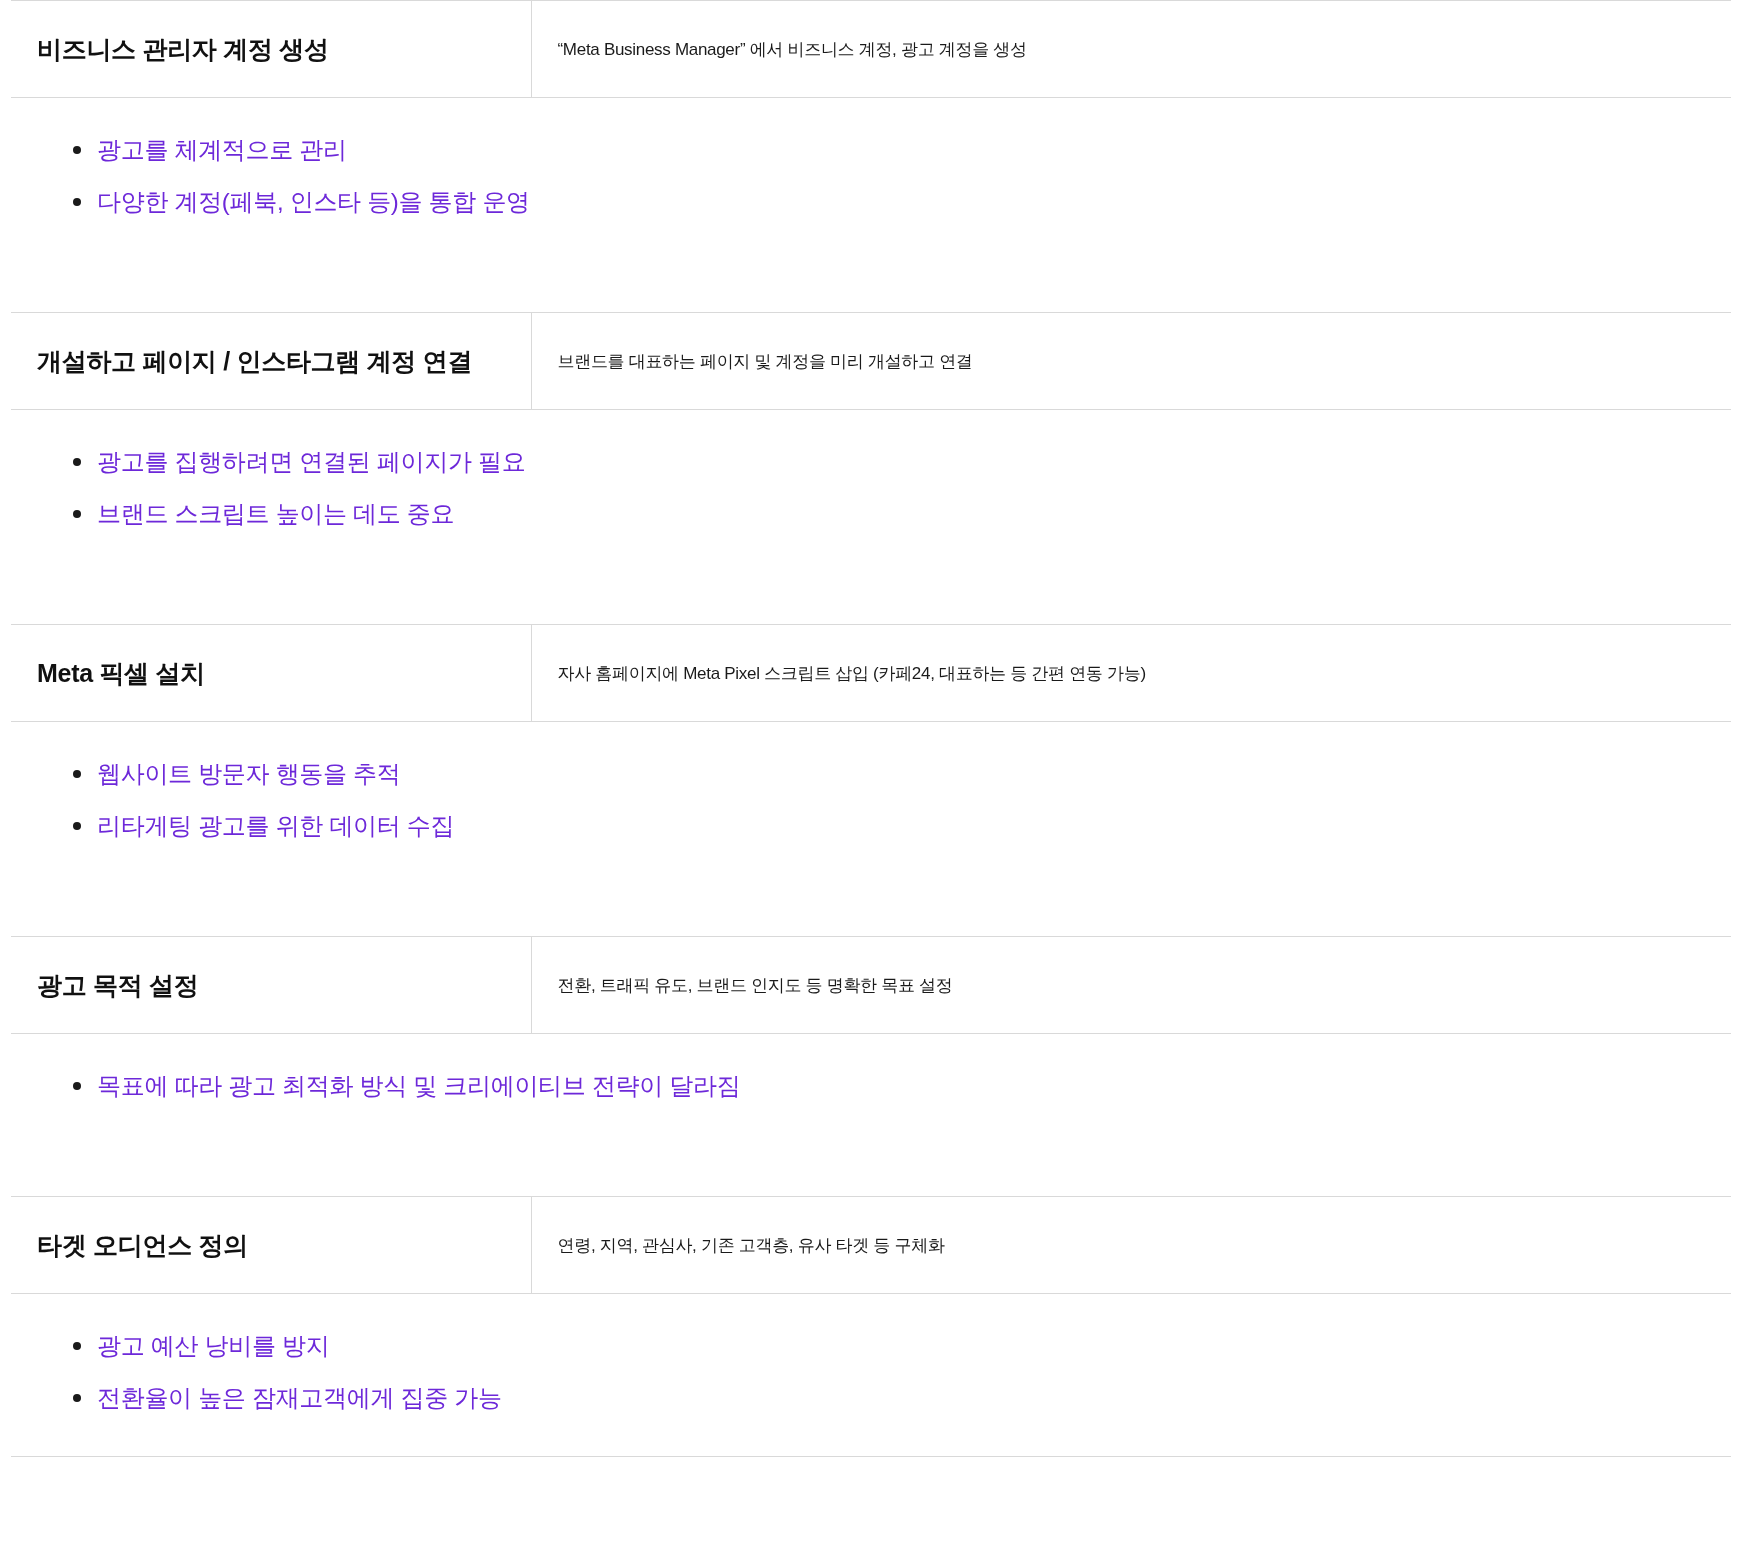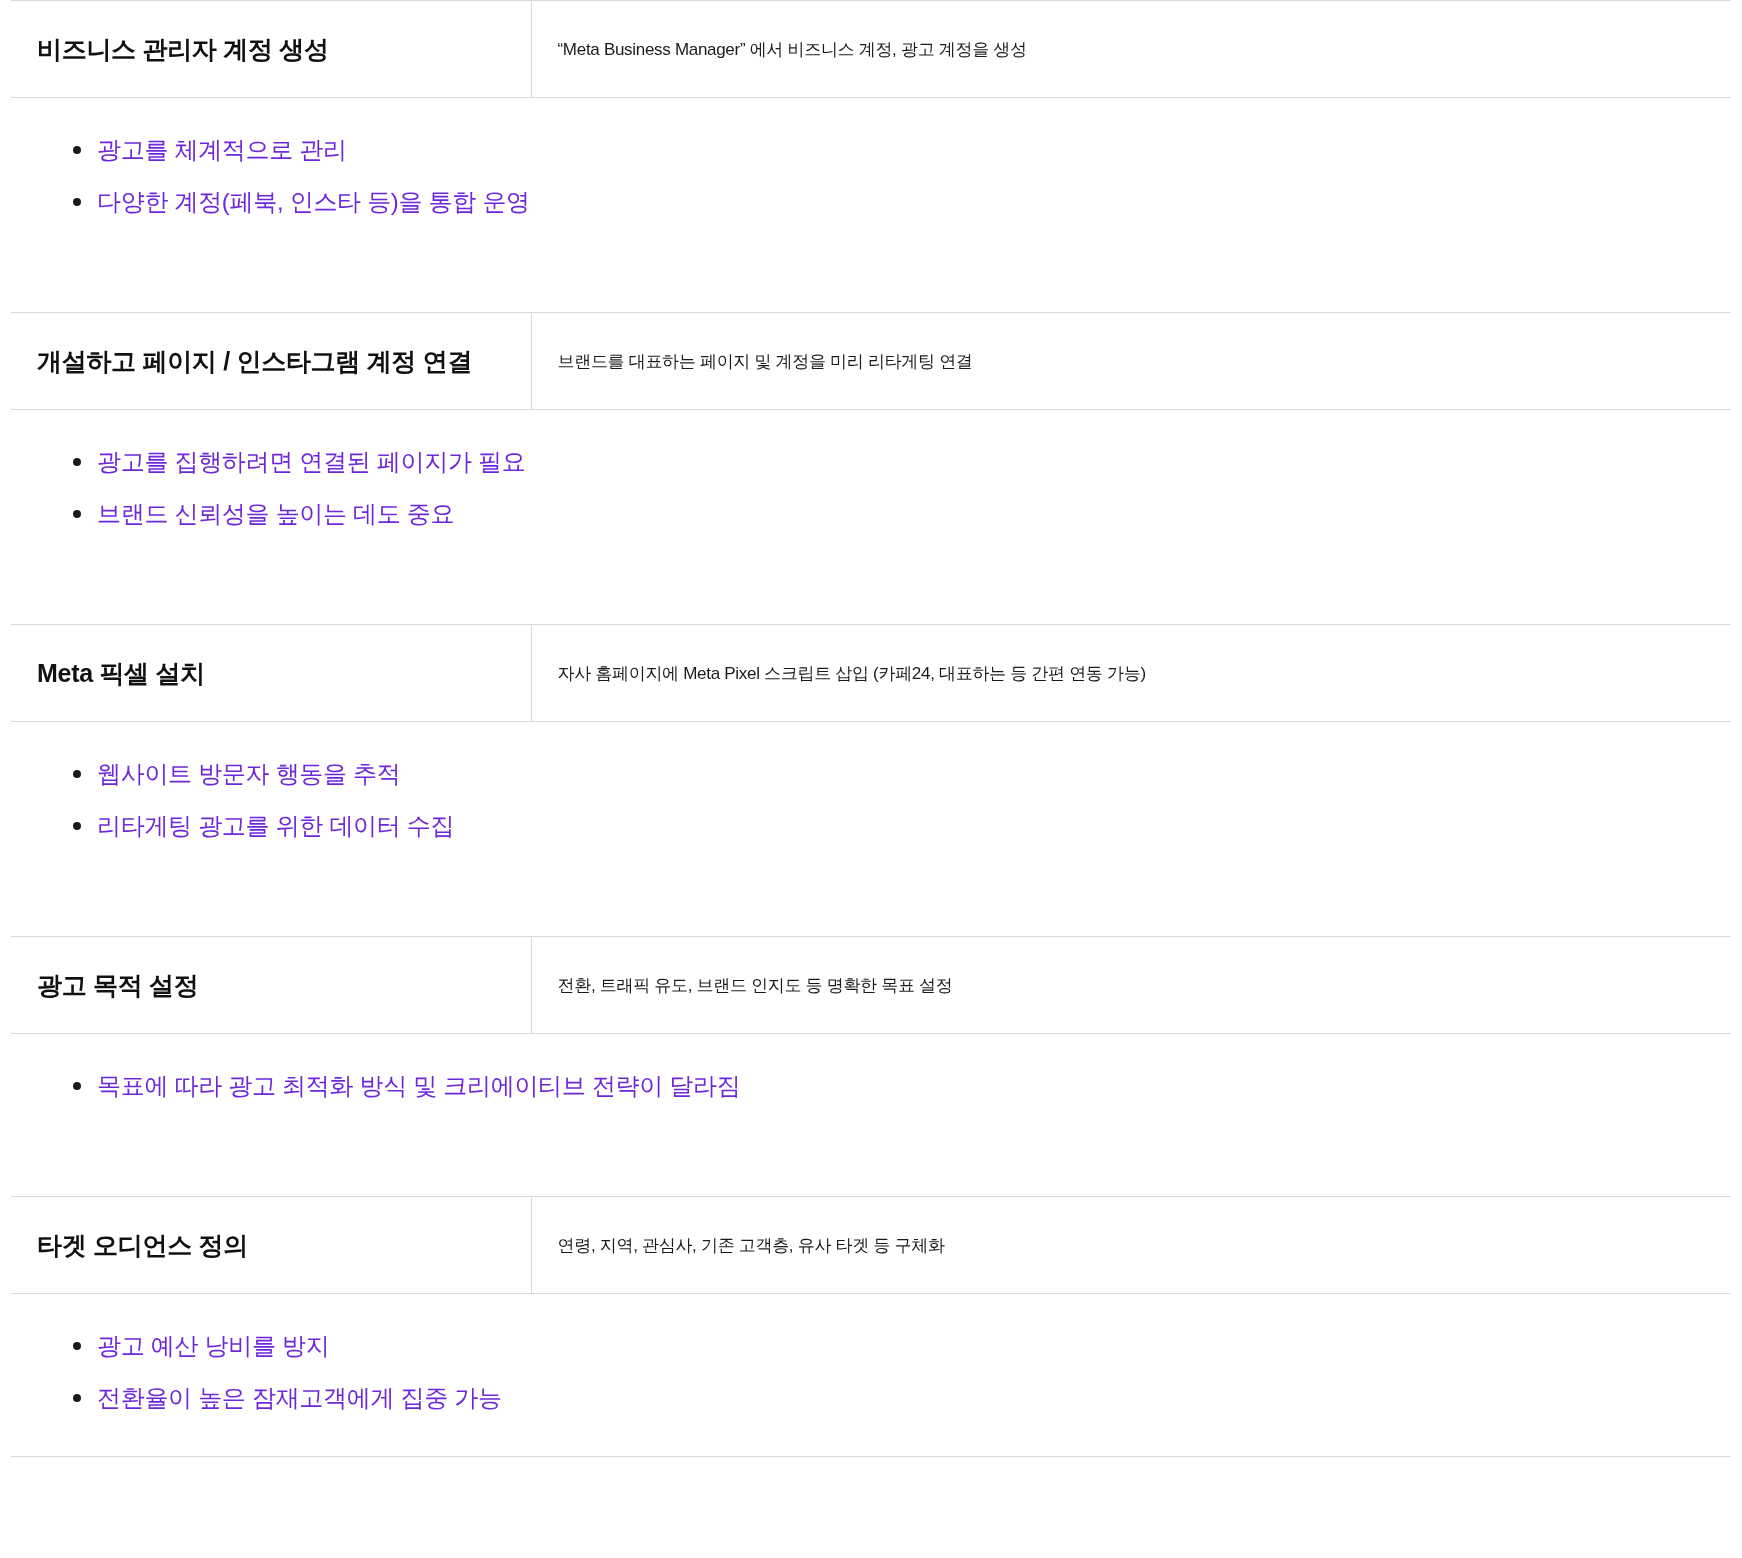--- a/index.html
+++ b/index.html
@@ -108,27 +108,27 @@
         <td colspan="2">
           <ul class="bullets">
             <li>광고를 체계적으로 관리</li>
             <li>다양한 계정(페북, 인스타 등)을 통합 운영</li>
           </ul>
         </td>
       </tr>
 
       <tr class="header-row">
         <td class="label-cell">개설하고 페이지 / 인스타그램 계정 연결</td>
-        <td class="desc-cell">브랜드를 대표하는 페이지 및 계정을 미리 리타게팅 연결</td>
+        <td class="desc-cell">브랜드를 대표하는 페이지 및 계정을 미리 개설하고 연결</td>
       </tr>
       <tr class="detail-row tall">
         <td colspan="2">
           <ul class="bullets">
             <li>광고를 집행하려면 연결된 페이지가 필요</li>
-            <li>브랜드 신뢰성을 높이는 데도 중요</li>
+            <li>브랜드 스크립트 높이는 데도 중요</li>
           </ul>
         </td>
       </tr>
 
       <tr class="header-row">
         <td class="label-cell">Meta 픽셀 설치</td>
         <td class="desc-cell">자사 홈페이지에 Meta Pixel 스크립트 삽입 (카페24, 대표하는 등 간편 연동 가능)</td>
       </tr>
       <tr class="detail-row tall">
         <td colspan="2">

